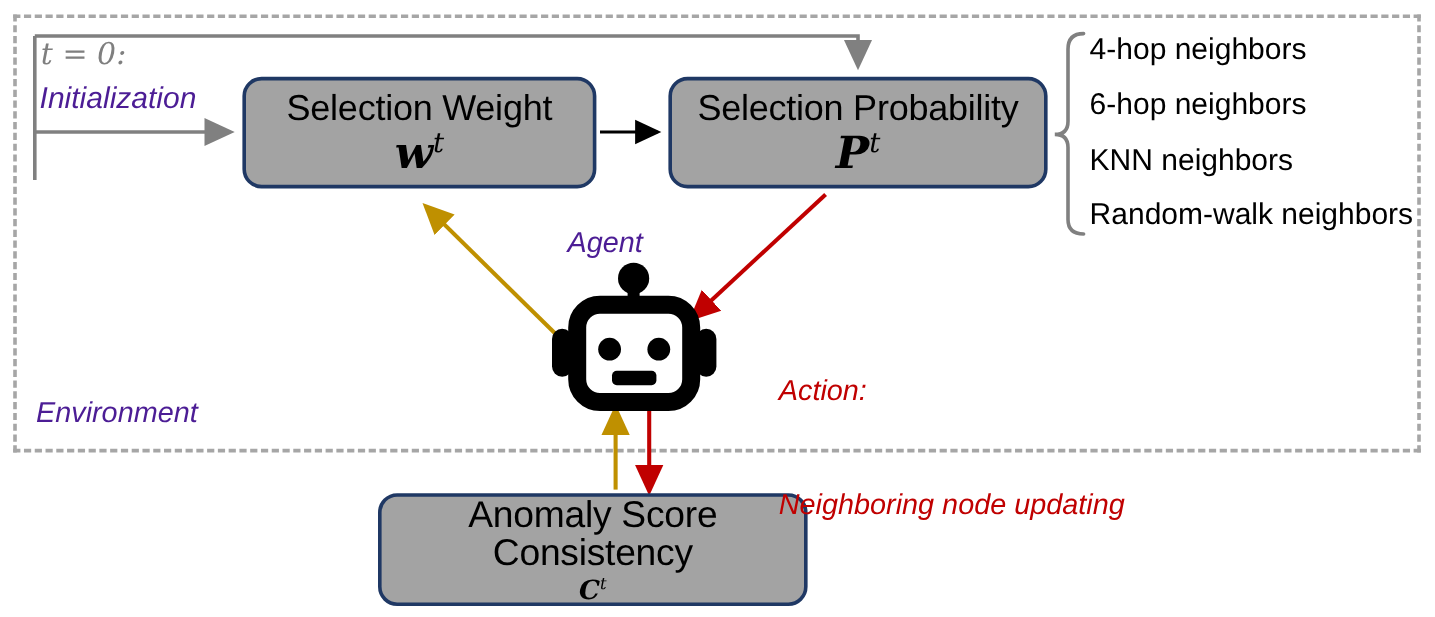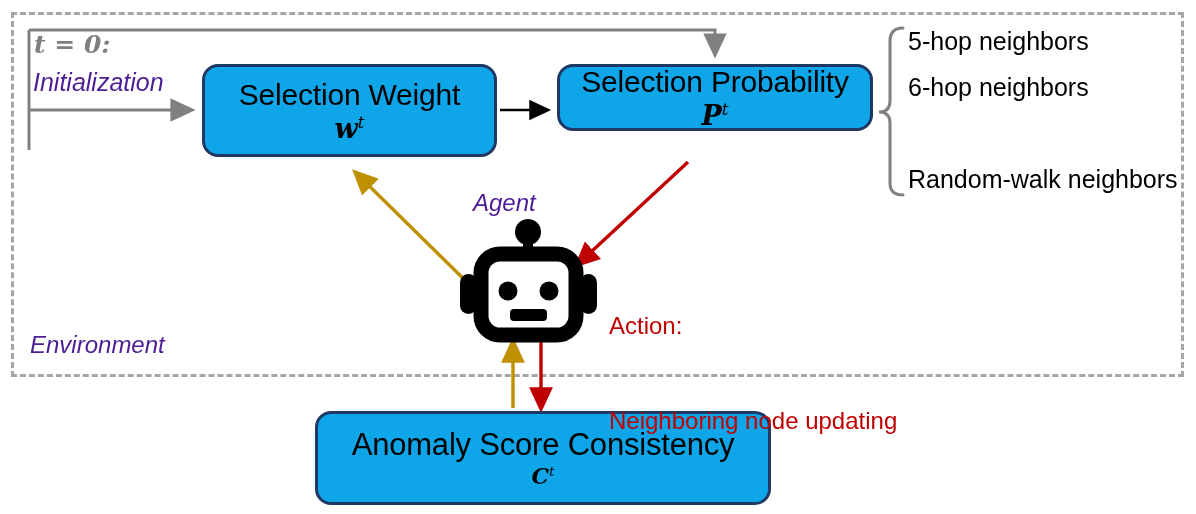--- a/index.html
+++ b/index.html
@@ -8,41 +8,41 @@
   #stage{position:absolute;left:0;top:0;width:1196px;height:514px;}
   svg.layer{position:absolute;left:0;top:0;width:1196px;height:514px;overflow:visible;}
   .abs{position:absolute;}
 
   
   .env-frame{left:11px;top:12px;width:1173px;height:365px;
              border:3px dashed #a6a6a6;box-sizing:border-box;}
 
   
   .box{box-sizing:border-box;border:3px solid #1F3864;border-radius:16px;
-       background:#0ea5e9;display:flex;flex-direction:column;
+       background:#a3a3a3;display:flex;flex-direction:column;
        align-items:center;justify-content:center;text-align:center;}
   .box .title{font-size:30px;line-height:1.05;letter-spacing:-0.2px;}
   .box .sym{font-family:"DejaVu Serif","Liberation Serif",serif;
-            font-weight:700;font-style:italic;font-size:27px;line-height:1;margin-top:3px;}
+            font-weight:700;font-style:italic;font-size:37px;line-height:1;margin-top:3px;}
   .box .sym sup{font-size:0.62em;font-style:italic;font-weight:400;vertical-align:super;}
 
   #box-weight{left:202px;top:64px;width:295px;height:93px;}
-  #box-prob{left:557px;top:64px;width:316px;height:67px;}
-  #box-cons{left:315px;top:411px;width:456px;height:94px;}
+  #box-prob{left:557px;top:64px;width:316px;height:93px;}
+  #box-cons{left:315px;top:411px;width:358px;height:94px;}
   #box-cons .title{font-size:31px;}
   #box-cons .sym{font-size:22px;}
 
   
   .lbl{white-space:pre;}
   .gray-it{color:#4c1d95;font-style:italic;}
   .gold-it{color:#BF9000;font-style:italic;}
-  .red-it{color:#C00000;}
+  .red-it{color:#C00000;font-style:italic;margin-left:40px;}
 
   #lbl-t0{left:34px;top:30px;font-size:25px;color:#7f7f7f;
-          font-family:"DejaVu Serif","Liberation Serif",serif;font-style:italic;font-weight:bold;}
+          font-family:"DejaVu Serif","Liberation Serif",serif;font-style:italic;}
   #lbl-init{left:33px;top:68px;font-size:25px;}
   #lbl-agent{left:473px;top:189px;font-size:24px;}
   #lbl-env{left:30px;top:331px;font-size:24px;}
 
   #lbl-reward{left:140px;top:252px;font-size:24px;line-height:1.32;}
   #lbl-action{left:609px;top:247px;font-size:24px;line-height:1.32;}
 
   
   .nb{left:908px;font-size:25px;white-space:nowrap;}
   #nb0{top:27px;}
@@ -124,17 +124,18 @@
   <div class="abs lbl gray-it" id="lbl-init">Initialization</div>
   <div class="abs lbl gray-it" id="lbl-agent">Agent</div>
   <div class="abs lbl gray-it" id="lbl-env">Environment</div>
 
 
   <div class="abs lbl red-it" id="lbl-action">
     <div>Action:</div>
     <div>Neighboring node updating</div>
   </div>
 
-  <div class="abs nb" id="nb0">5-hop neighbors</div>
+  <div class="abs nb" id="nb0">4-hop neighbors</div>
   <div class="abs nb" id="nb1">6-hop neighbors</div>
+  <div class="abs nb" id="nb2">KNN neighbors</div>
   <div class="abs nb" id="nb3">Random-walk neighbors</div>
 
 </div>
 
 </body></html>

